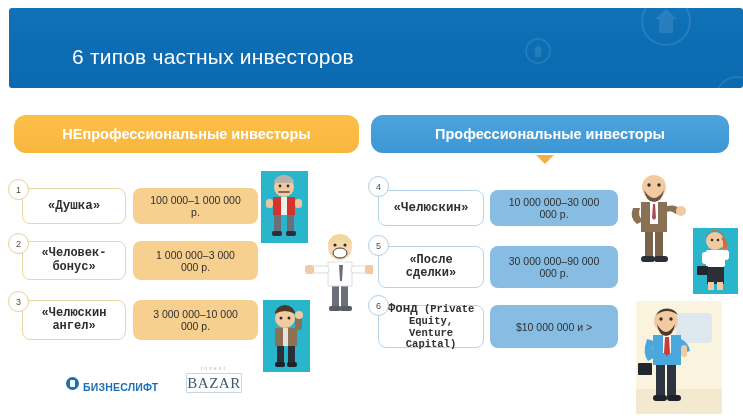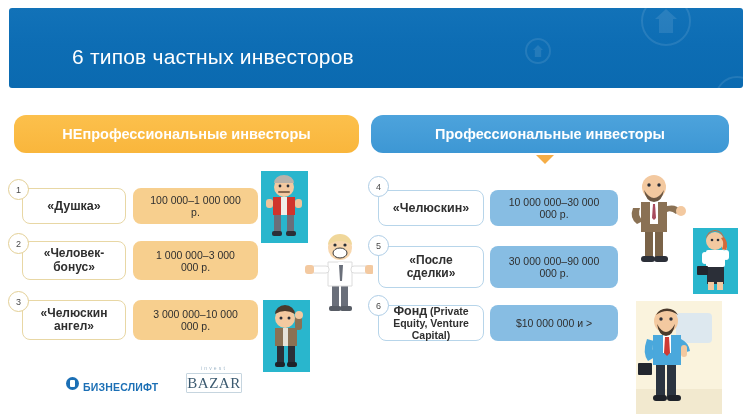--- a/index.html
+++ b/index.html
@@ -65,21 +65,21 @@
   .badge-y{border:1px solid #e3cf95;}
   .badge-b{border:1px solid #aecde6;}
 
   .namebox{
     position:absolute;
     background:#ffffff;border-radius:8px;
     display:flex;align-items:center;justify-content:center;
     text-align:center;
     font-weight:bold;color:#2f2f2f;
     line-height:1.12;
-    box-sizing:border-box;padding:3px 5px;
+    box-sizing:border-box;padding:3px 5px;font-family:Liberation Mono, monospace;
   }
   .namebox-y{border:1px solid #e8d7a4;}
   .namebox-b{border:1px solid #b7d5ea;}
 
   .valbox{
     position:absolute;border-radius:8px;
     display:flex;align-items:center;justify-content:center;
     text-align:center;font-size:10.5px;color:#2f2f2f;
     box-sizing:border-box;padding:2px 16px;
   }
@@ -94,21 +94,21 @@
 
   .row1 .namebox,.row1 .valbox{top:188px;height:36px;}
   .row2 .namebox,.row2 .valbox{top:241px;height:39px;}
   .row3 .namebox,.row3 .valbox{top:300px;height:40px;}
   .row1 .badge{left:8px;top:179px;}
   .row2 .badge{left:8px;top:233px;}
   .row3 .badge{left:8px;top:291px;}
 
   .row4 .namebox,.row4 .valbox{top:190px;height:36px;}
   .row5 .namebox,.row5 .valbox{top:246px;height:42px;}
-  .row6 .namebox,.row6 .valbox{top:305px;height:36px;}
+  .row6 .namebox,.row6 .valbox{top:305px;height:43px;}
   .row4 .badge{left:368px;top:176px;}
   .row5 .badge{left:368px;top:235px;}
   .row6 .badge{left:368px;top:295px;}
 
   .nm-lg{font-size:12.5px;}
   .nm-md{font-size:12px;}
   .nm-sm{font-size:10.5px;}
   .nm-sm .sub{font-weight:bold;}
 
   

